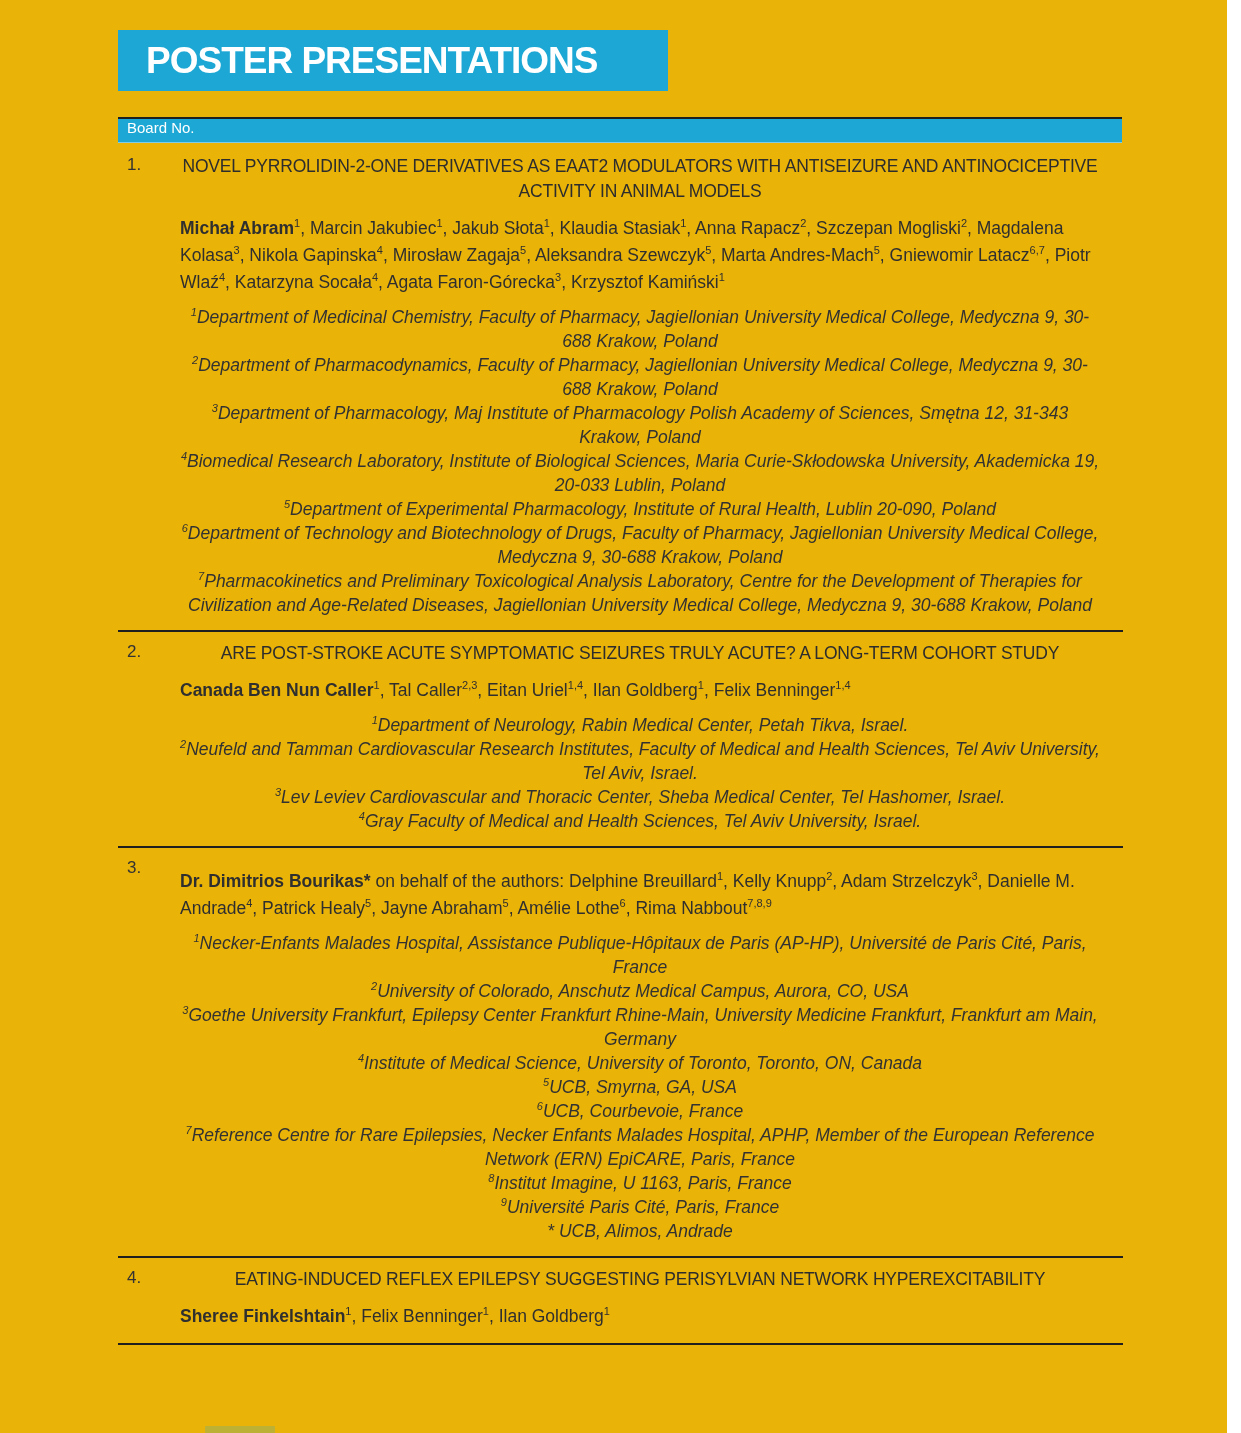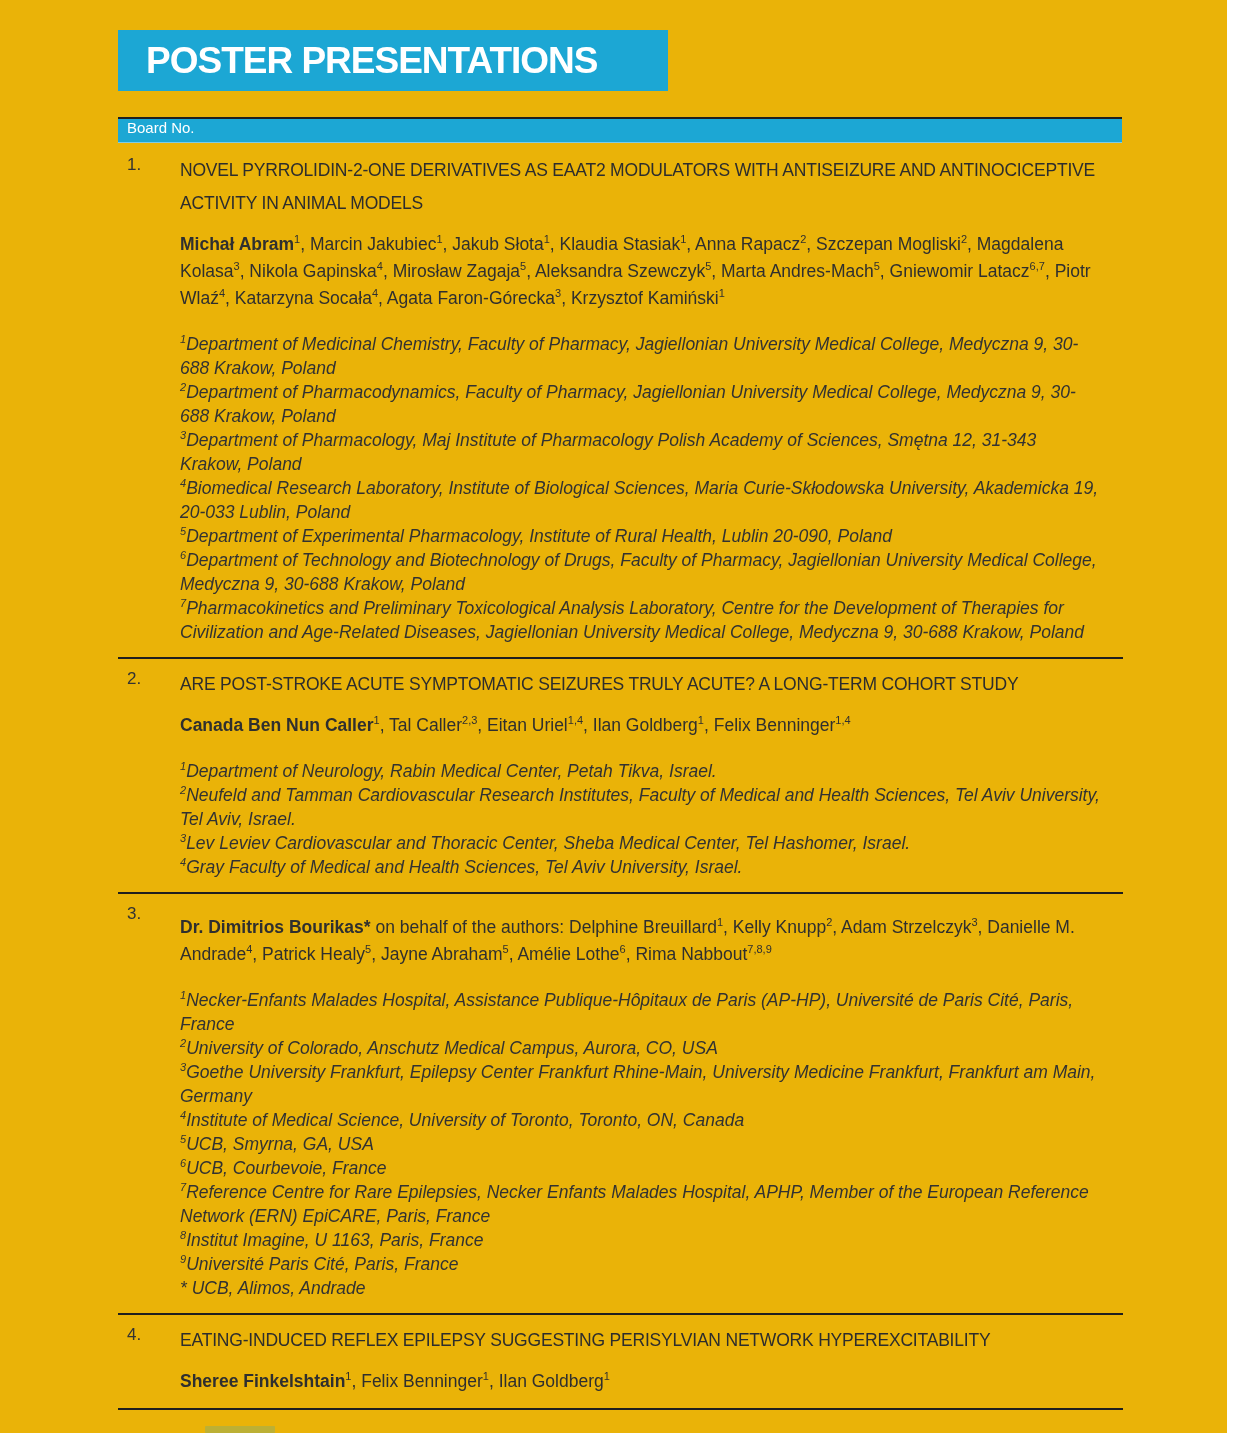--- a/index.html
+++ b/index.html
@@ -24,26 +24,27 @@
   .entries { position:absolute; left:118px; top:145px; width:1005px; }
   .entry {
     display:flex; border-bottom:2px solid var(--rule);
     padding:9px 0 13px 0;
   }
   .board-number {
     flex:0 0 62px; padding-left:9px; font-size:17px; color:#333; padding-top:1px;
   }
   .entry-body { flex:1 1 auto; max-width:920px; }
   .entry-title {
-    font-size:17.5px; line-height:33px; letter-spacing:-0.2px; color:#2d2d2d;
+    font-size:17.5px; line-height:25px; letter-spacing:-0.2px; color:#2d2d2d;
     font-weight:400;
+    text-align:center;
   }
   .entry-authors { margin-top:11px; font-size:17.5px; line-height:27px; color:#2f2f2f; }
   .entry-authors .bold { font-weight:700; }
-  .entry-affils { margin-top:20px; font-style:italic; font-size:17.5px; line-height:24px; color:#323232; }
+  .entry-affils { margin-top:9px; font-style:italic; font-size:17.5px; line-height:24px; color:#323232;text-align:center; }
   sup { font-size:11px; line-height:0; }
 
   .bottom-partial {
     position:absolute; left:205px; top:1426px; width:70px; height:7px;
     background:var(--accent); opacity:0.22; border-radius:1px;
   }
 </style>
 </head>
 <body>
 

